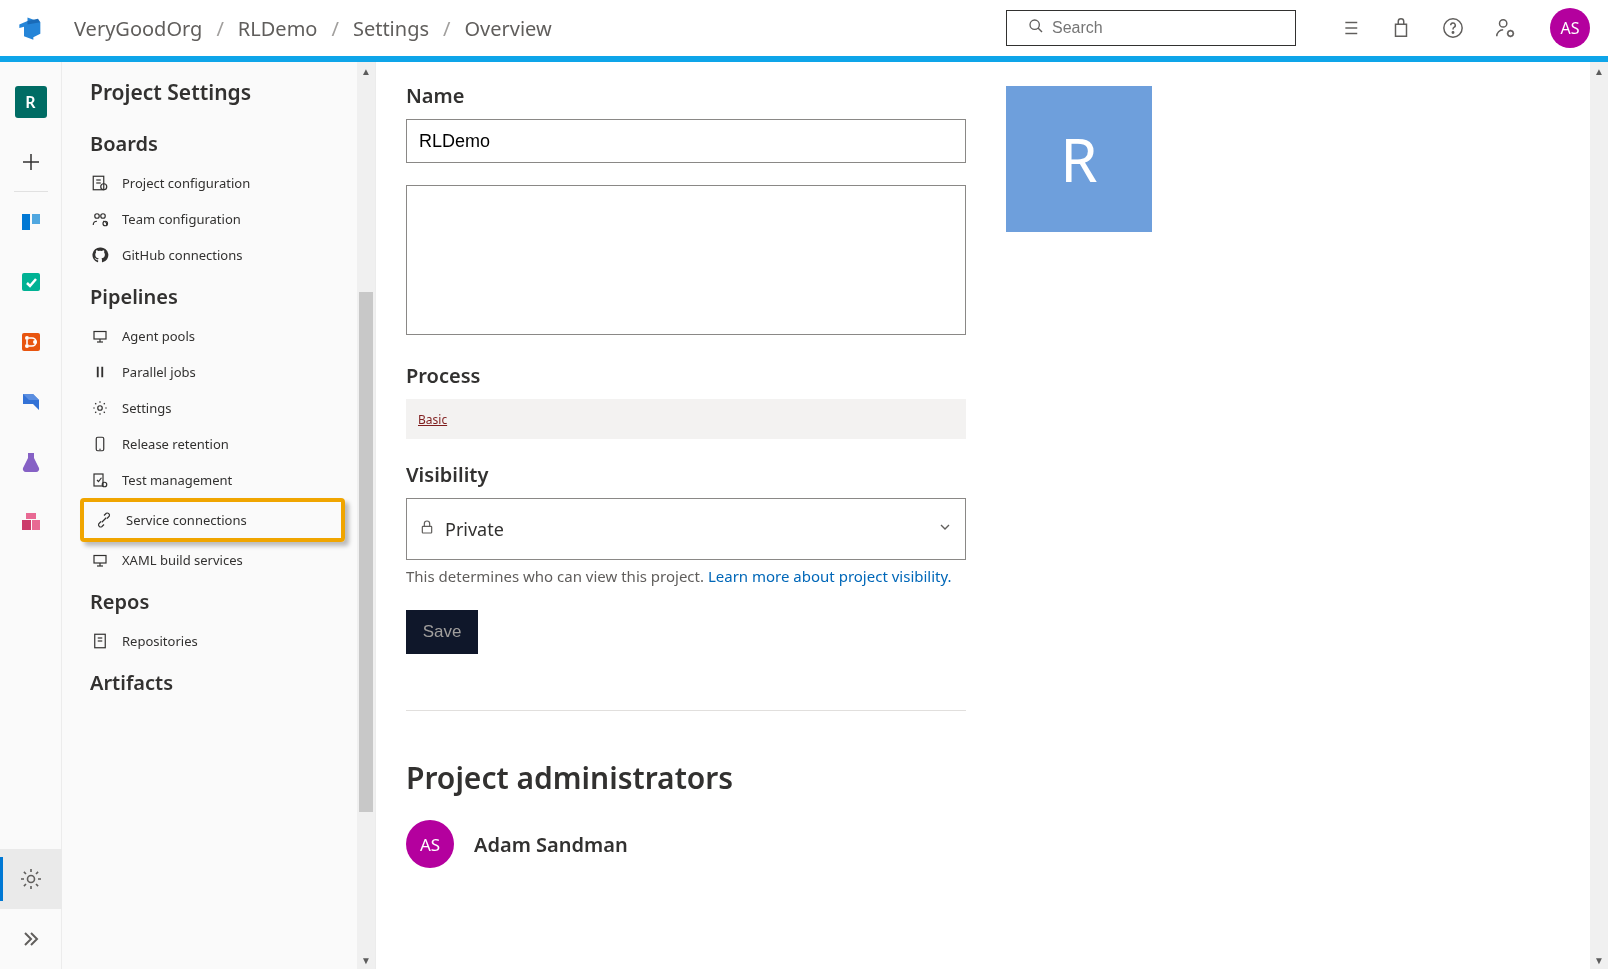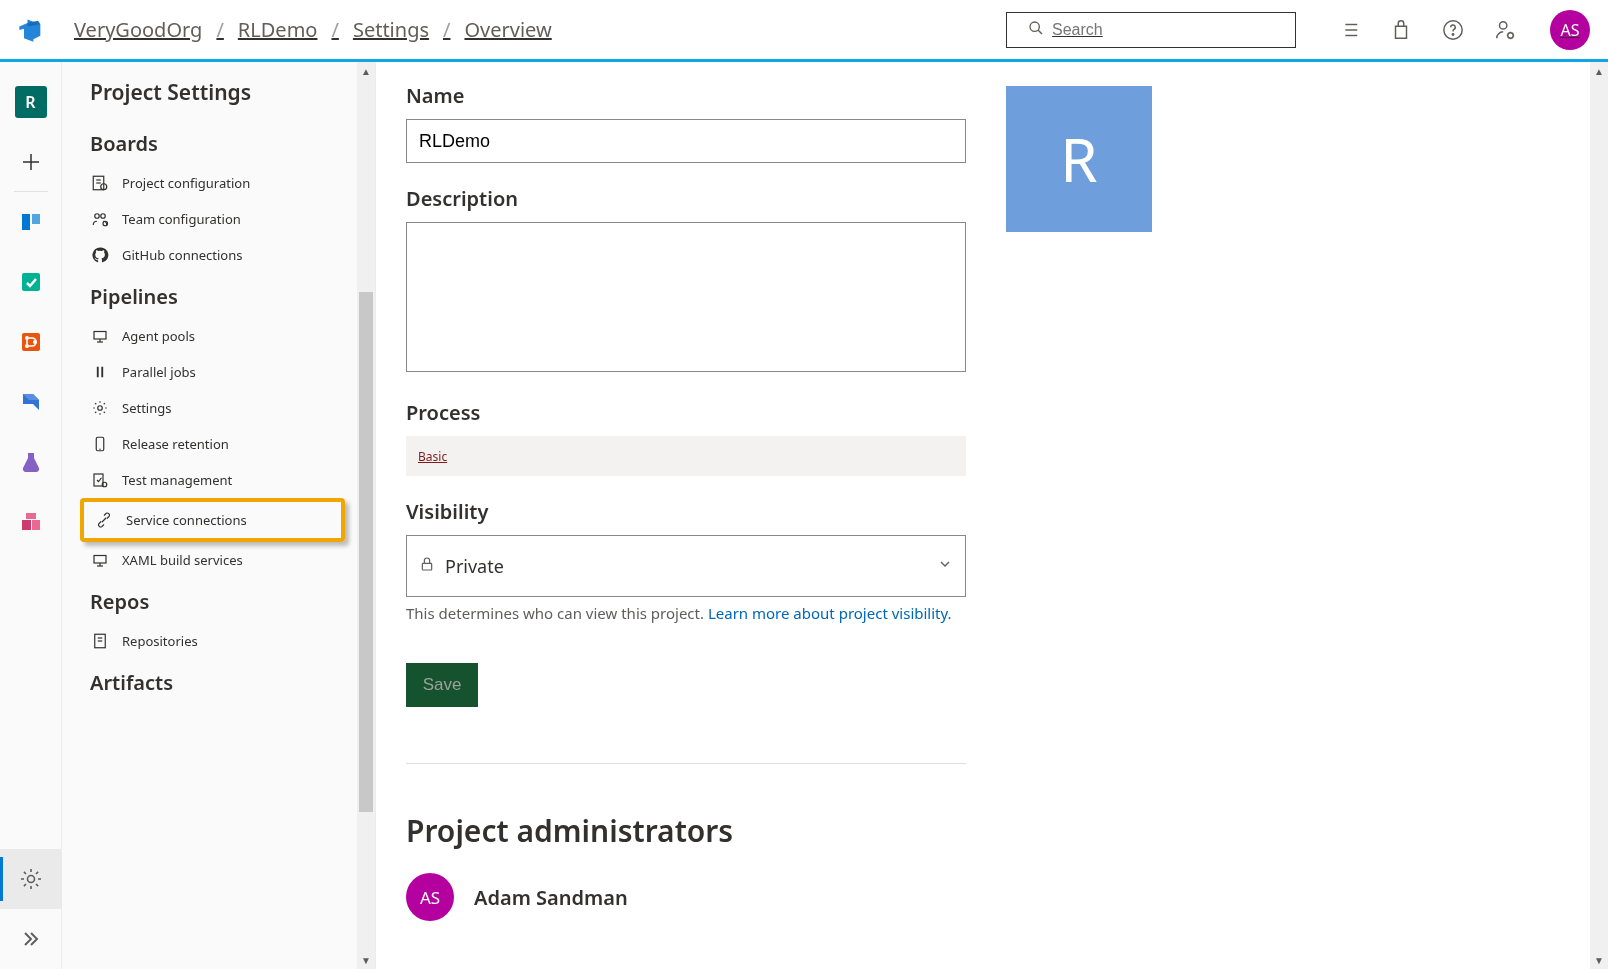--- a/index.html
+++ b/index.html
@@ -1,20 +1,20 @@
 <!DOCTYPE html>
 <html><head>
 <meta charset="utf-8">
 <style>
   * { box-sizing: border-box; margin: 0; padding: 0; }
   body { font-family: "Segoe UI", system-ui, -apple-system, sans-serif; background: #fff; color: #323130; overflow: hidden; }
   .app { display: flex; flex-direction: column; height: 969px; width: 1608px; }
 
   
-  .topbar { height: 62px; display: flex; align-items: center; padding: 0 18px 0 0; border-bottom: 3px solid #0ea5e9; gap: 8px; text-decoration: underline; }
+  .topbar { height: 62px; display: flex; align-items: center; padding: 0 18px 0 0; border-bottom: 6px solid #0ea5e9; gap: 8px; }
   .logo-box { width: 62px; display: flex; align-items: center; justify-content: center; }
   .logo-box svg { width: 28px; height: 28px; }
   .crumbs { display: flex; align-items: center; gap: 14px; font-size: 20px; color: #605e5c; margin-left: 4px; }
   .crumbs .sep { color: #a19f9d; }
   .crumbs a { text-decoration: none; color: #605e5c; cursor: pointer; }
   .spacer { flex: 1; }
   .search-wrap { width: 290px; height: 36px; border: 1px solid #323130; display: flex; align-items: center; padding: 0 21px; gap: 8px; color: #605e5c; }
   .search-wrap input { border: none; outline: none; font-size: 16px; flex: 1; color: #605e5c; background: transparent; }
   .top-icons { display: flex; align-items: center; gap: 30px; margin-left: 34px; }
   .top-icons .ico { width: 22px; height: 22px; color: #605e5c; display:flex; align-items:center; justify-content:center; cursor:pointer; }
@@ -61,21 +61,21 @@
   .text-input { width:100%; height:44px; border:1px solid #8a8886; padding:0 12px; font-size:18px; outline:none; }
   .textarea { width:100%; height:150px; border:1px solid #8a8886; padding:8px 12px; font-size:18px; outline:none; resize:none; font-family:inherit;}
   .process-box { width:100%; height:40px; background:#f3f2f1; display:flex; align-items:center; padding:0 12px; }
   .process-box a { text-decoration:underline; color:#7f1d1d; font-size:12px; }
   .select-box { width:100%; height:62px; border:1px solid #8a8886; display:flex; align-items:center; padding:0 12px; gap:10px; cursor:pointer; }
   .select-box .lock { width:16px; height:16px; }
   .select-box .val { flex:1; font-size:18px; }
   .select-box .chev { width:16px; }
   .help-text { font-size:15px; color:#605e5c; margin-top:6px; }
   .help-text a { color:#0067b8; text-decoration:none; }
-  .save-btn { width:72px; height:44px; background:#14532d; color:#a19f9d; border:none; font-size:17px; cursor:not-allowed; margin-top:18px;}
+  .save-btn { width:72px; height:44px; background:#0f172a; color:#a19f9d; border:none; font-size:17px; cursor:not-allowed; margin-top:2px;}
   .hr { border:none; border-top:1px solid #e1dfdd; margin:34px 0 24px; }
   .admins-h { font-size:30px; font-weight:600; margin-bottom:22px; }
   .admin-row { display:flex; align-items:center; gap:20px; }
   .admin-avatar { width:48px; height:48px; border-radius:50%; background:#b4009e; color:#fff; display:flex; align-items:center; justify-content:center; font-size:17px; }
   .admin-name { font-size:20px; font-weight:600; }
 
   .project-tile { width:146px; height:146px; background:#6e9fdc; display:flex; align-items:center; justify-content:center; color:#fff; font-size:60px; font-weight:400; margin-top:4px; }
 
   .right-scroll { width:18px; background:#f0f0f0; position:relative; }
   .right-scroll .arrow { position:absolute; left:0; right:0; height:18px; display:flex; align-items:center; justify-content:center; color:#5c5c5c; font-size:10px; cursor:pointer;}
@@ -343,21 +343,20 @@
 
     <div class="main-scroll-wrap">
       <div class="main">
         <div class="main-inner">
           <div class="form-col">
             <div class="field">
               <label>Name</label>
               <input class="text-input" value="RLDemo" style="">
             </div>
             <div class="field">
-              <label>Description</label>
               <textarea class="textarea" style=""></textarea>
             </div>
             <div class="field">
               <label>Process</label>
               <div class="process-box">
                 <a>Basic</a>
               </div>
             </div>
             <div class="field">
               <label>Visibility</label>

